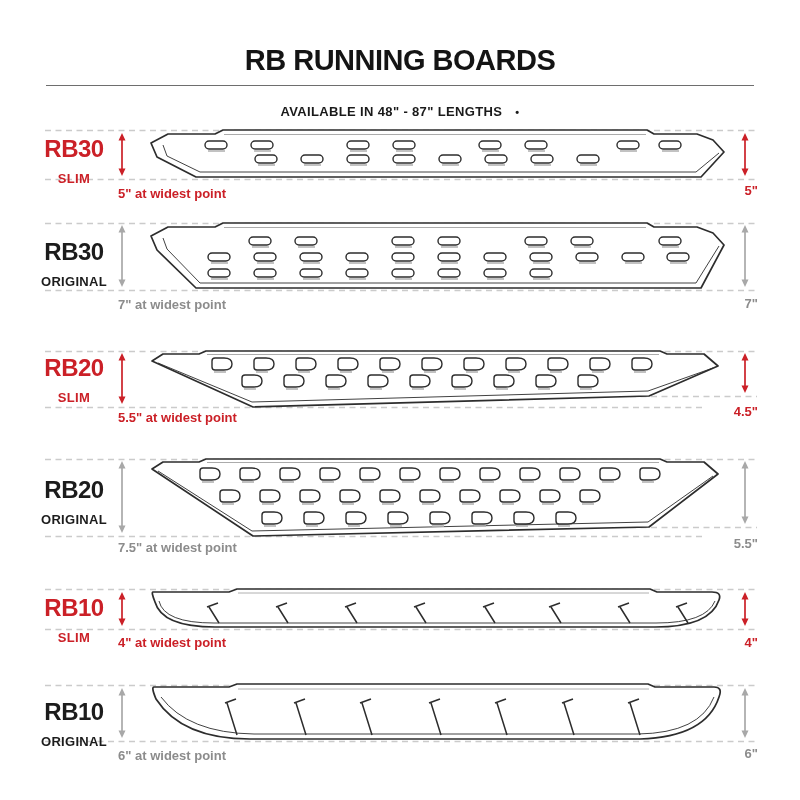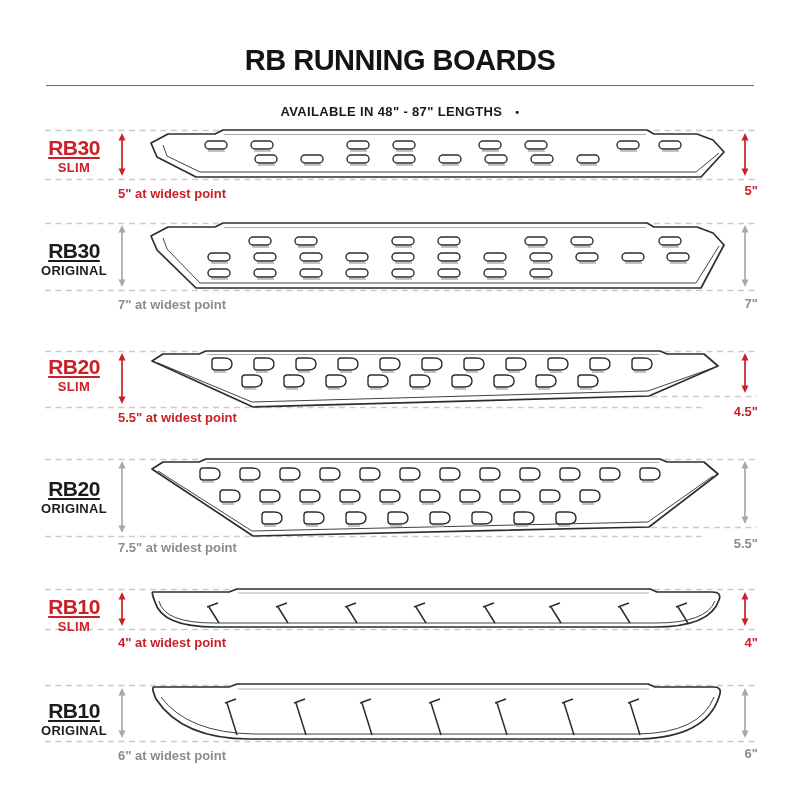--- a/index.html
+++ b/index.html
@@ -8,22 +8,22 @@
   
   .title{position:absolute;top:44px;left:0;width:800px;text-align:center;
          font-size:29px;font-weight:700;color:#141414;letter-spacing:-0.5px;white-space:nowrap;}
   .rule{position:absolute;top:85px;left:46px;width:708px;border-top:1.6px solid #6e6e6e;}
   .subtitle{position:absolute;top:104px;left:0;width:800px;display:flex;justify-content:center;
             align-items:center;gap:13px;font-size:13px;font-weight:700;color:#1a1a1a;
             letter-spacing:0.35px;white-space:nowrap;}
   .subtitle .dot{font-size:11px;}
   
   .mlabel{position:absolute;left:24px;width:100px;text-align:center;line-height:1;}
-  .mlabel .model{font-size:21px;font-weight:700;letter-spacing:-0.5px;text-decoration:underline;}
-  .mlabel .variant{font-size:13px;font-weight:700;margin-top:3px;letter-spacing:0.3px;}
+  .mlabel .model{font-size:24px;font-weight:700;letter-spacing:-0.5px;}
+  .mlabel .variant{font-size:13px;font-weight:700;margin-top:11px;letter-spacing:0.3px;}
   .measureL{position:absolute;left:118px;font-size:13px;font-weight:700;white-space:nowrap;}
   .measureR{position:absolute;right:42px;font-size:13px;font-weight:700;text-align:right;white-space:nowrap;}
   .red{color:#cb2027;}
   .dark{color:#1c1c1c;}
   .gray{color:#8c8c8c;}
   #diagram{position:absolute;top:0;left:0;}
 </style>
 </head>
 <body>
 

